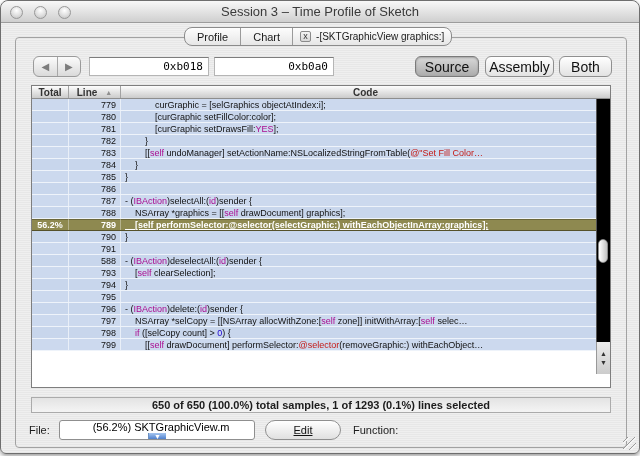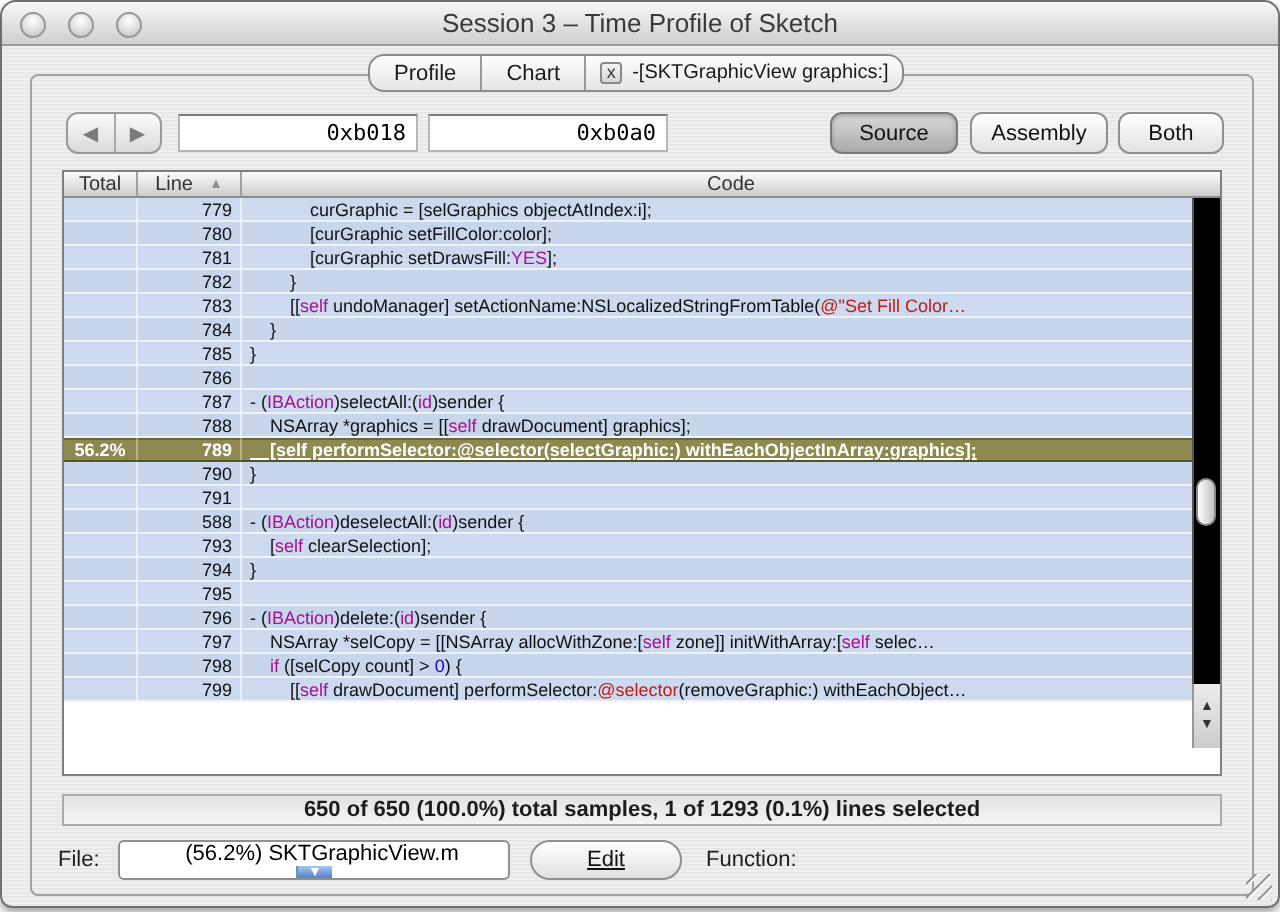--- a/index.html
+++ b/index.html
@@ -31,30 +31,30 @@
   
   .navctl{position:absolute;left:32px;top:55px;width:48px;height:21px;display:flex;
     border:1px solid #9a9a9a;border-radius:6px;background:linear-gradient(#fbfbfb,#dadada);overflow:hidden;}
   .navseg{flex:1;display:flex;align-items:center;justify-content:center;font-size:10px;color:#7c7c7c;}
   .navseg:first-child{border-right:1px solid #a8a8a8;}
   .addr{position:absolute;top:56px;height:19px;width:120px;border:1px solid #b5b5b5;border-top-color:#7d7d7d;
     background:#fff;font-family:"DejaVu Sans Mono",monospace;font-size:11px;color:#000;
     text-align:right;padding:0 5px;}
   .addr1{left:88px}.addr2{left:213px}
   .viewbtn{position:absolute;top:55px;height:21px;border:1px solid #8f8f8f;border-radius:6px;
-    background:linear-gradient(#ffffff,#e2e2e2);font-size:11px;color:#111;
+    background:linear-gradient(#ffffff,#e2e2e2);font-size:14px;color:#111;
     display:flex;align-items:center;justify-content:center;text-align:center;}
   .viewbtn.sel{background:linear-gradient(#d9d9d9,#ababab);border-color:#7a7a7a;
     box-shadow:inset 0 1px 2px rgba(0,0,0,.25);}
   .btn-source{left:414px;width:64px}.btn-assembly{left:484px;width:69px}.btn-both{left:558px;width:53px}
   
   .table{position:absolute;left:30px;top:84px;width:580px;height:303px;border:1px solid #7e7e7e;
     background:#fff;}
   .thead{display:flex;height:13px;background:linear-gradient(#fdfdfd,#cbcbcb);
-    border-bottom:1px solid #8e8e8e;font-size:10px;font-weight:normal;color:#333;}
+    border-bottom:1px solid #8e8e8e;font-size:10px;font-weight:bold;color:#333;}
   .th{display:flex;align-items:center;justify-content:center;height:100%;}
   .th-total{width:37px;border-right:1px solid #a2a2a2;}
   .th-line{width:52px;border-right:1px solid #a2a2a2;}
   .th-code{flex:1;}
   .sortind{font-size:7px;color:#8f8f8f;margin-left:8px;}
   .tbody{position:relative;height:288px;overflow:hidden;background:#fff;}
   .rows{position:absolute;left:0;top:0;right:14px;}
   .crow{display:flex;height:12px;border-bottom:1px solid #eef3fa;background:var(--rowblue);
     font-family:"DejaVu Sans Mono",monospace;font-size:9px;line-height:12px;color:#111;}
   .crow.odd{background:var(--rowblue2);}

